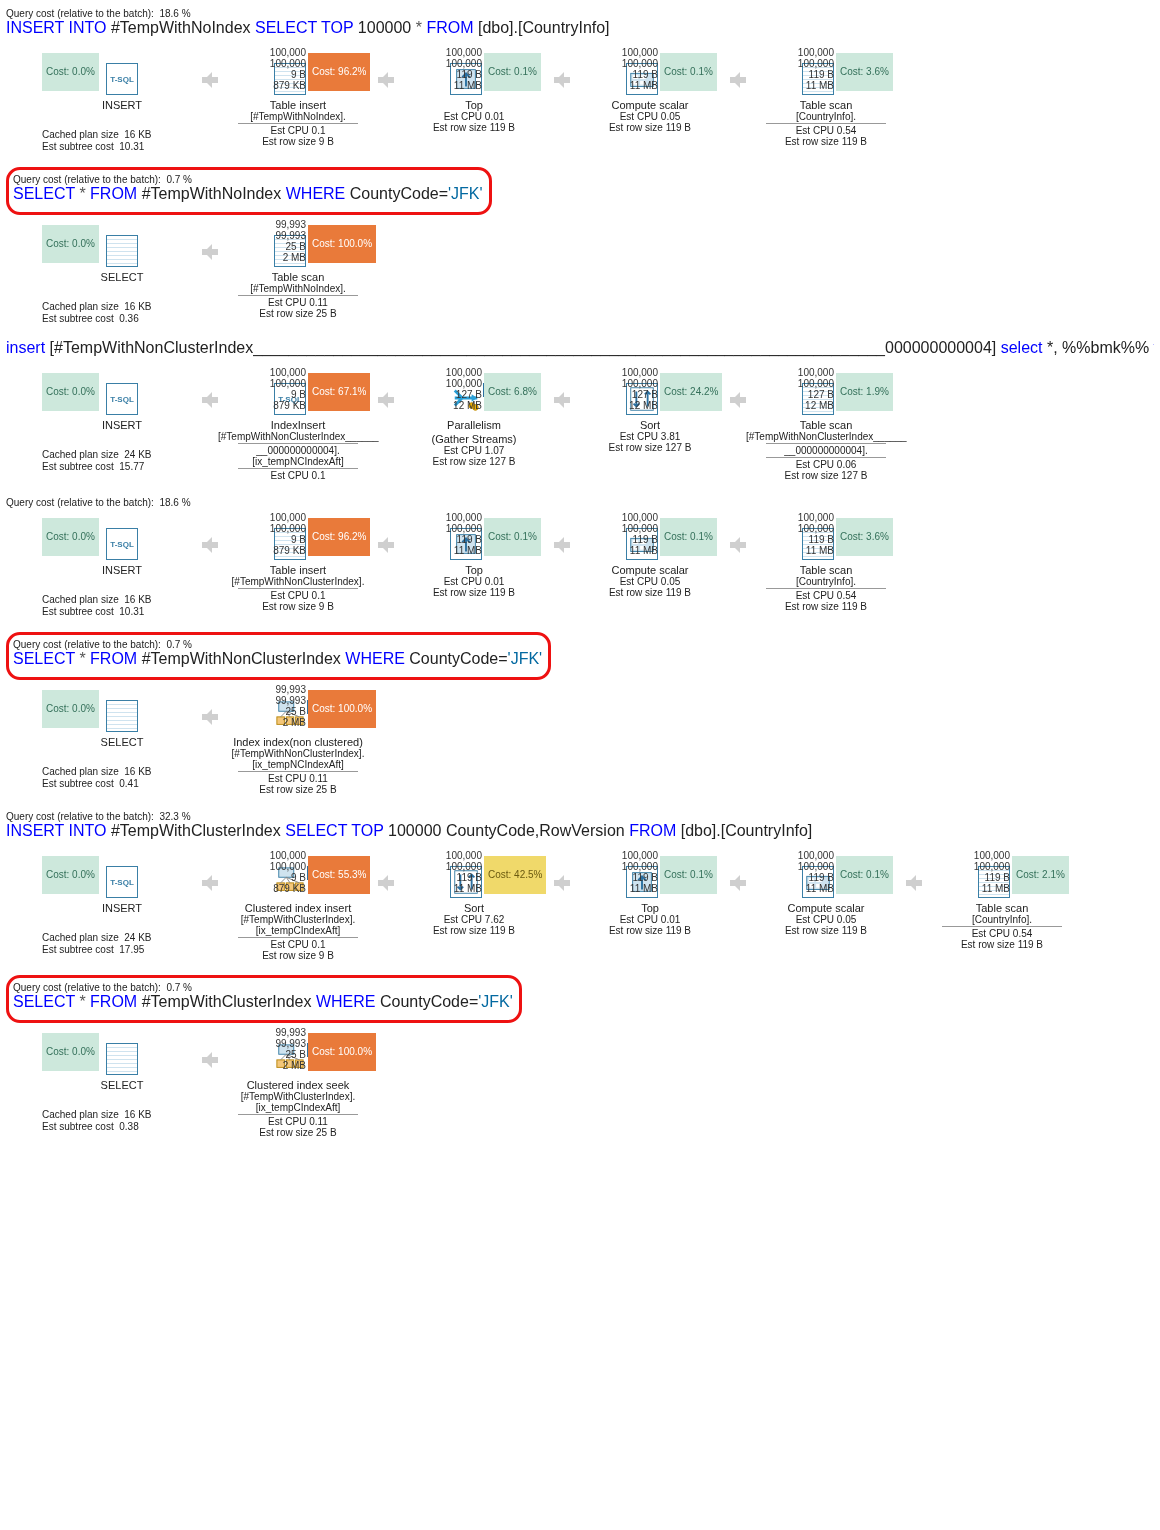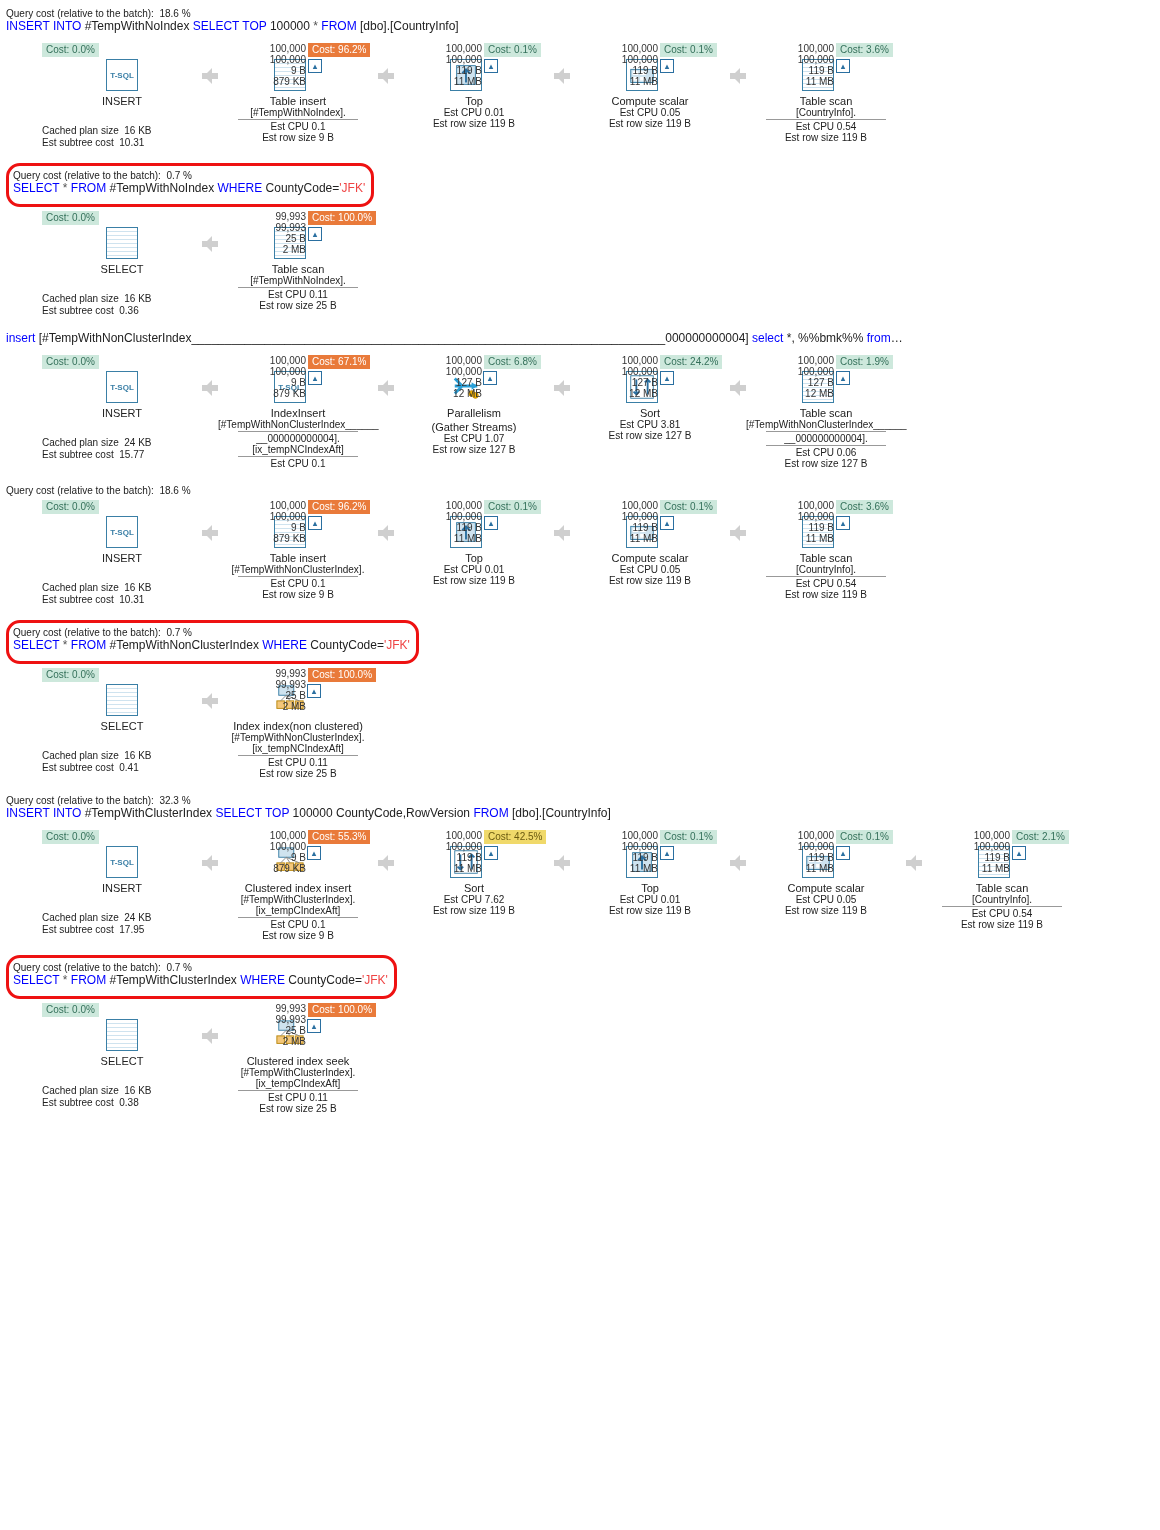--- a/index.html
+++ b/index.html
@@ -1,21 +1,21 @@
 <!DOCTYPE html>
 <html><head>
 <meta charset="utf-8">
 <style>
   body { font-family: "Segoe UI", Arial, sans-serif; font-size: 11px; color: #222; margin: 6px; background:#fff; width:1148px; }
   .query-header { font-size: 10px; margin: 2px 0 0 0; }
-  .sql { font-size: 12px; margin: 0 0 6px 0; white-space: nowrap; }
-  .kw { color: #0000FF; } .star { color: #555; } .lit { color: #ef4444; margin-top: 11px; }
+  .sql { font-size: 16px; margin: 0 0 6px 0; white-space: nowrap; }
+  .kw { color: #0000FF; } .star { color: #555; } .lit { color: #0369a1; margin-top: 11px; }
   .plan-row { display:flex; align-items:flex-start; padding:4px 0 14px 36px; position:relative; }
   .node { width:160px; text-align:center; flex:0 0 160px; position:relative; }
-  .cost-badge { position:absolute; top:0; font-size:10px; padding:0 4px; line-height:14px; font-weight:500; }
+  .cost-badge { position:absolute; top:6px; font-size:10px; padding:12px 4px; line-height:14px; font-weight:500; }
   .cost-left  { left:0; background:#cde8dc; color:#34705a; }
   .cost-right { left:90px; }
   .cg   { background:#cde8dc; color:#34705a; }
   .co   { background:#e97a3a; color:#fff; }
   .cy   { background:#f0d96a; color:#6b5a10; }
   .stats { position:absolute; top:0px; left:12px; width:76px; text-align:right; font-size:10px; line-height:11px; color:#333; }
   .icon-wrap { margin-top:16px; display:flex; justify-content:center; gap:2px; align-items:flex-start; height:34px; }
   .icon { width:30px; height:30px; border:1px solid #3a7fa6; background:#fff; display:flex; align-items:center; justify-content:center; font-size:8px; font-weight:bold; color:#3a7fa6; }
   .icon.tsql { background:#fff; }
   .icon-grid { background: repeating-linear-gradient(#fff,#fff 3px,#cfe3ef 3px,#cfe3ef 4px), repeating-linear-gradient(90deg,#fff,#fff 5px,#cfe3ef 5px,#cfe3ef 6px); border:1px solid #3a7fa6; }

